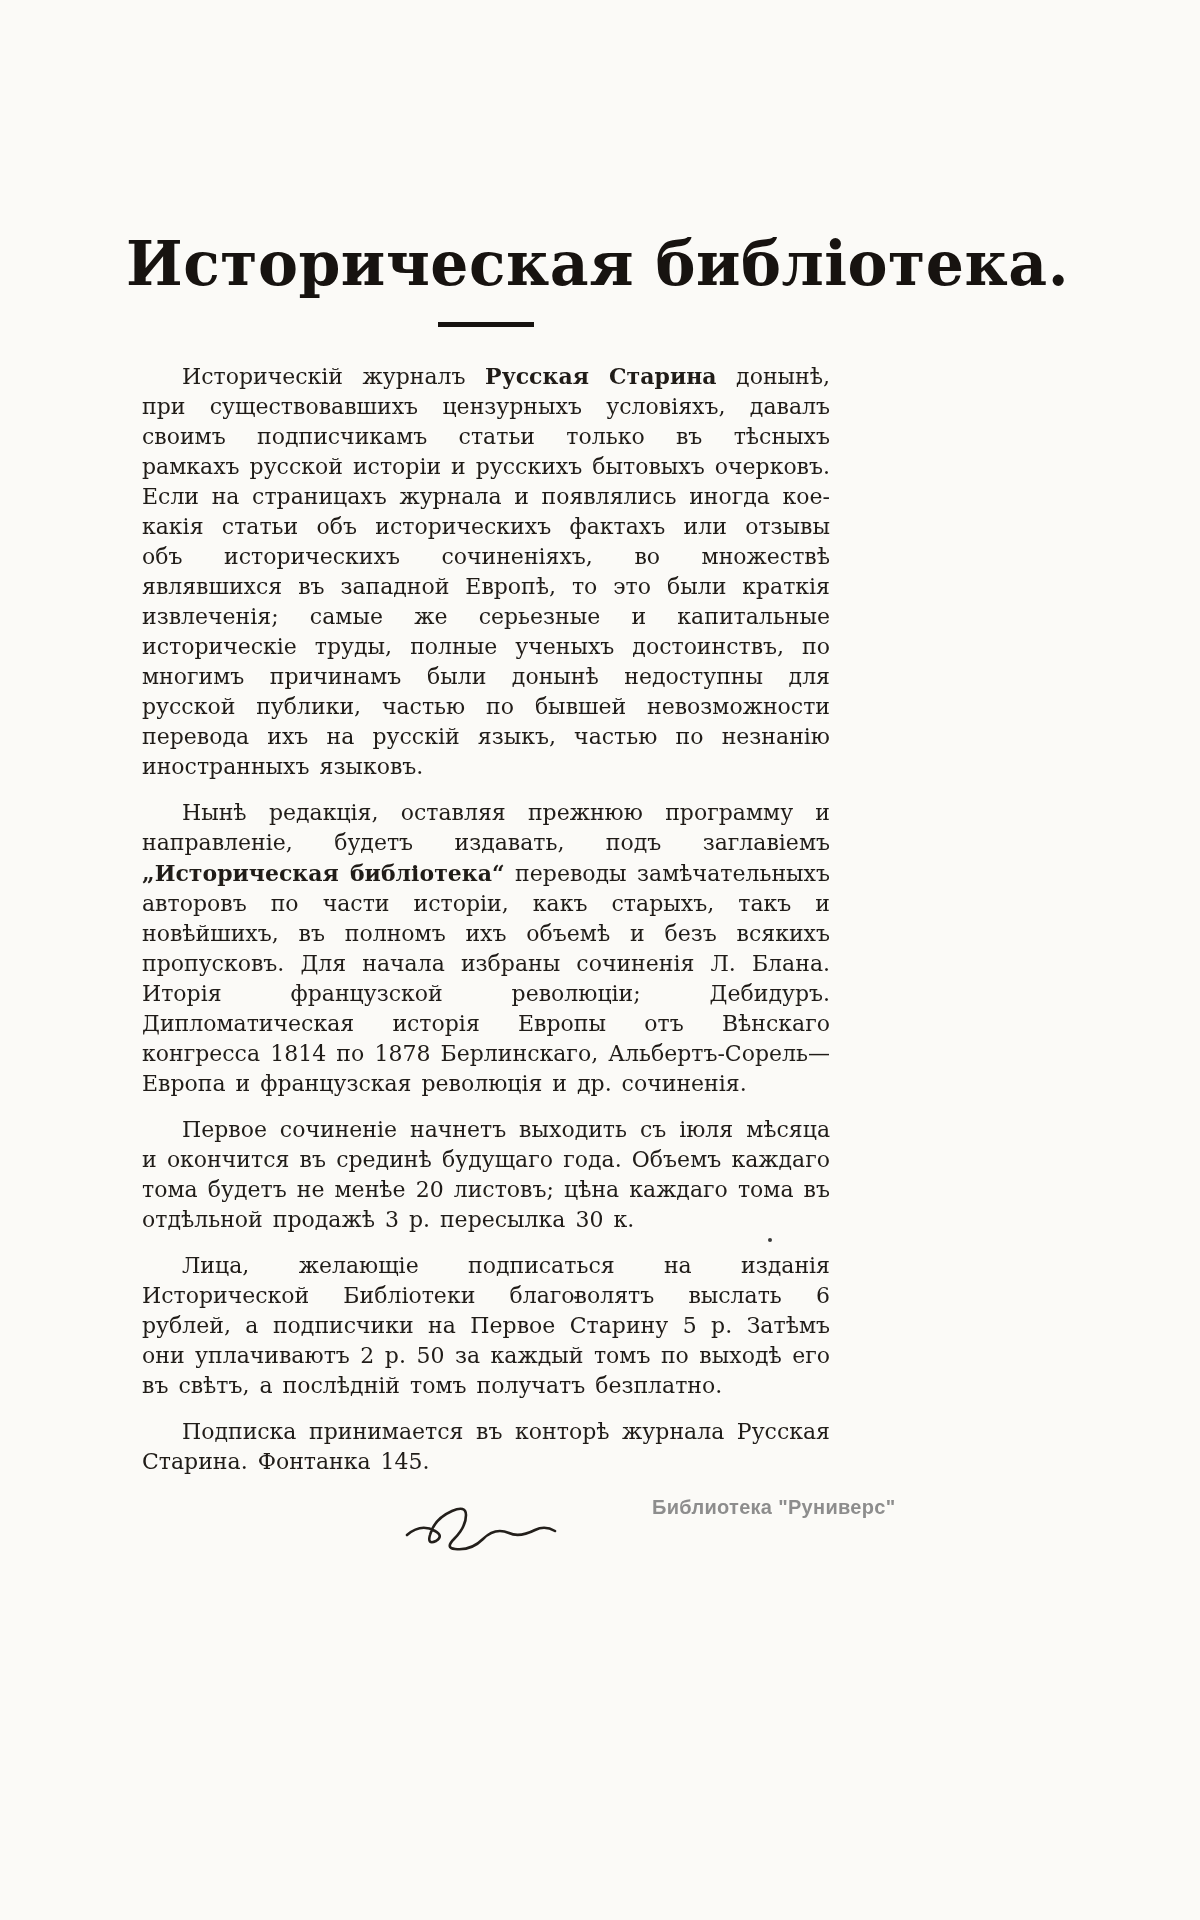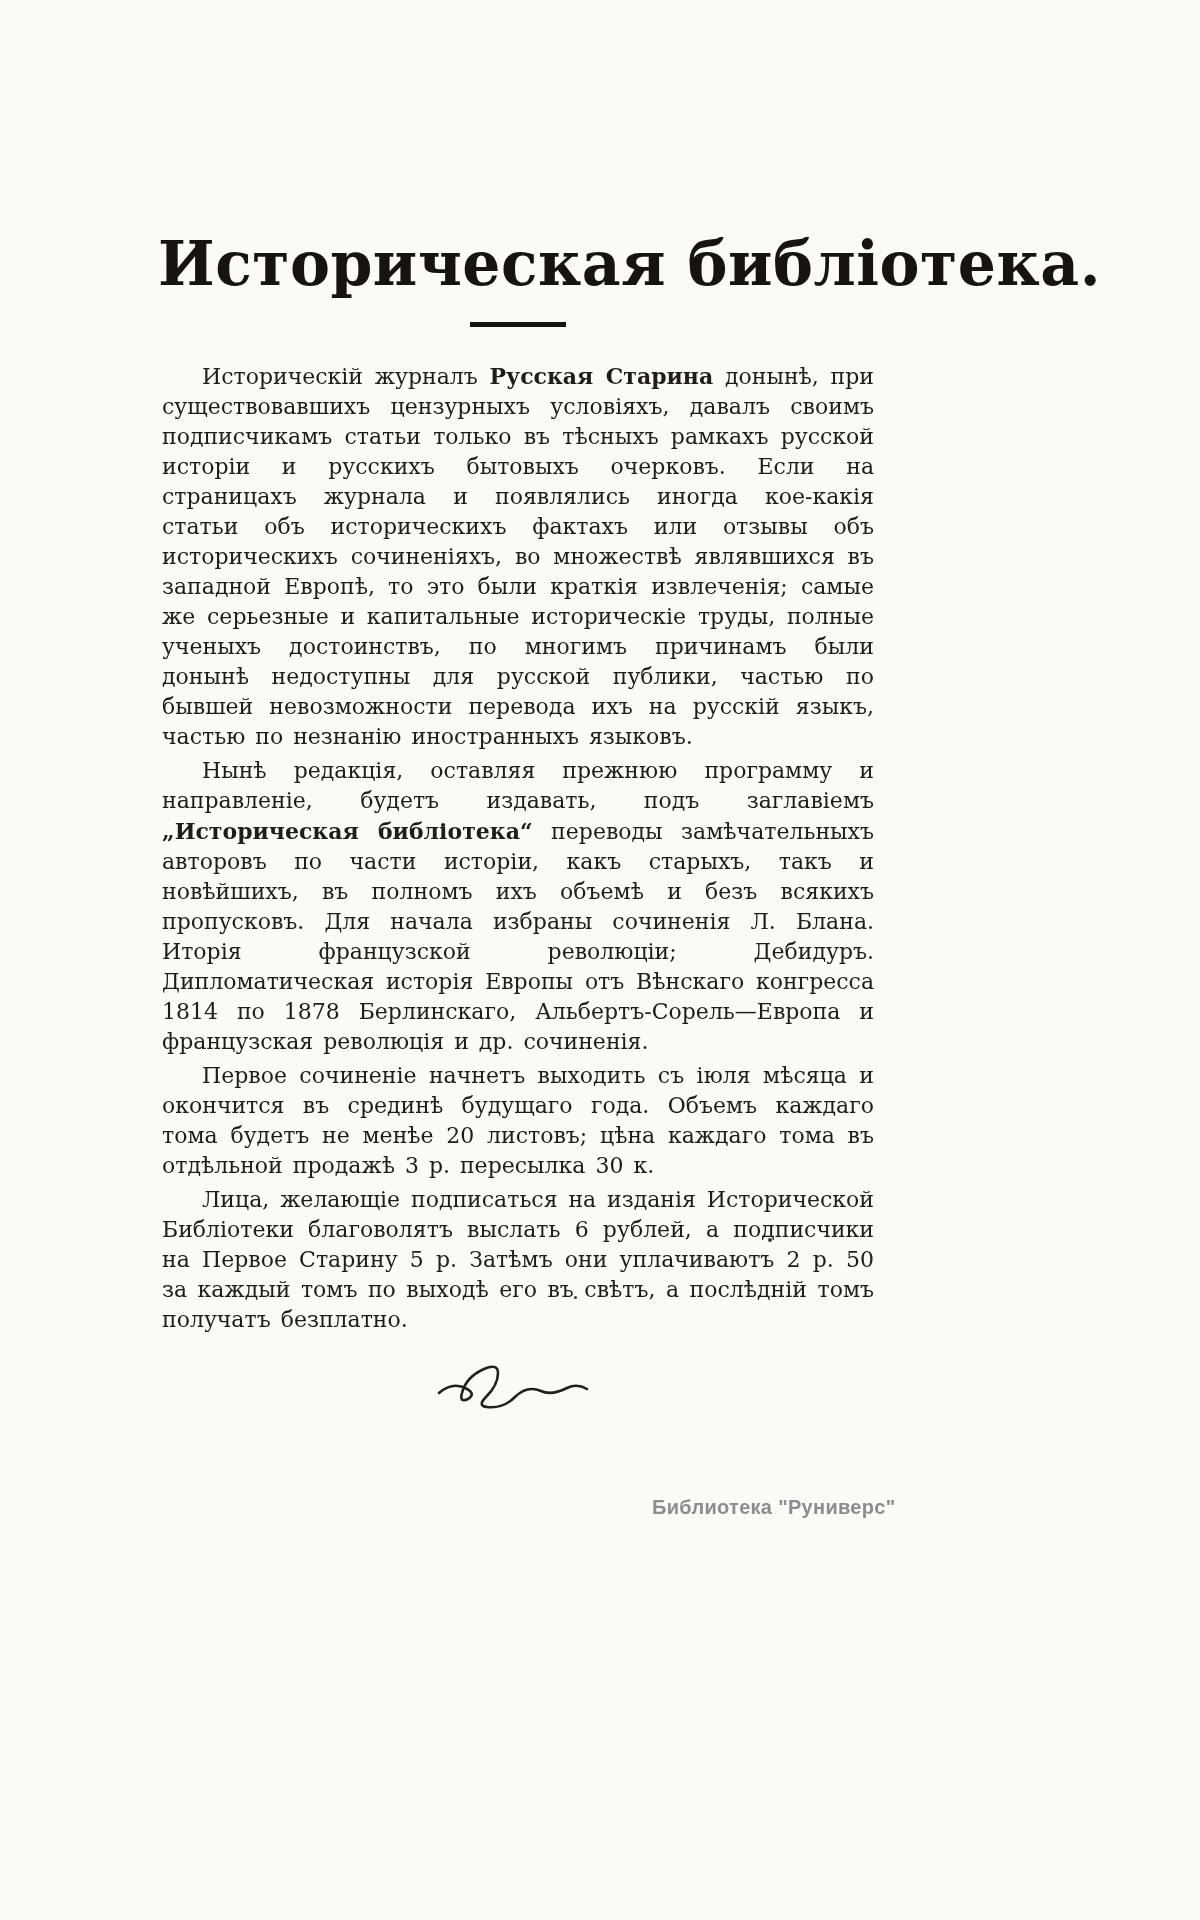--- a/index.html
+++ b/index.html
@@ -12,42 +12,42 @@
     font-family: "DejaVu Serif", serif;
     color: #1c1916;
     overflow: hidden;
   }
   .page {
     position: absolute;
     inset: 0;
   }
   .content {
     position: absolute;
-    left: 158px;
+    left: 126px;
     top: 228px;
     width: 720px;
   }
   .title {
     margin: 0;
     font-size: 60px;
     font-weight: bold;
     text-align: center;
     letter-spacing: 0.5px;
     color: #171310;
     white-space: nowrap;
     transform: scaleY(1.04);
   }
   .divider {
     width: 96px;
     height: 5px;
     background: #171310;
     margin: 24px auto 34px auto;
   }
   .body-text p {
-    margin: 4px;
+    margin: 16px;
     font-size: 22px;
     line-height: 30px;
     text-align: justify;
     text-indent: 40px;
     word-spacing: 3px;
     color: #201c18;
   }
   .bold { font-weight: bold; }
   .italic { }
   .bold-italic { font-weight: bold; }
@@ -80,20 +80,21 @@
 
     <h1 class="title">Историческая библіотека.</h1>
 
     <div class="divider"></div>
 
     <div class="body-text">
         <p><span>Историческій журналъ </span><span class="bold">Русская Старина</span><span> донынѣ, при существовавшихъ цензурныхъ условіяхъ, давалъ своимъ подписчикамъ статьи только въ тѣсныхъ рамкахъ русской исторіи и русскихъ бытовыхъ очерковъ. Если на страницахъ журнала и появлялись иногда кое-какія статьи объ историческихъ фактахъ или отзывы объ историческихъ сочиненіяхъ, во множествѣ являвшихся въ западной Европѣ, то это были краткія извлеченія; самые же серьезные и капитальные историческіе труды, полные ученыхъ достоинствъ, по многимъ причинамъ были донынѣ недоступны для русской публики, частью по бывшей невозможности перевода ихъ на русскій языкъ, частью по незнанію иностранныхъ языковъ.</span></p>
         <p><span>Нынѣ редакція, оставляя прежнюю программу и направленіе, будетъ издавать, подъ заглавіемъ </span><span class="bold-italic">„Историческая библіотека“</span><span> переводы замѣчательныхъ авторовъ по части исторіи, какъ старыхъ, такъ и новѣйшихъ, въ полномъ ихъ объемѣ и безъ всякихъ пропусковъ. Для начала избраны сочиненія </span><span class="italic">Л. Блана.</span><span> Иторія французской революціи; </span><span class="italic">Дебидуръ.</span><span> Дипломатическая исторія Европы отъ Вѣнскаго конгресса 1814 по 1878 Берлинскаго, </span><span class="italic">Альбертъ-Сорель</span><span>—Европа и французская революція и др. сочиненія.</span></p>
         <p><span>Первое сочиненіе начнетъ выходить съ іюля мѣсяца и окончится въ срединѣ будущаго года. Объемъ каждаго тома будетъ не менѣе 20 листовъ; цѣна каждаго тома въ отдѣльной продажѣ 3 р. пересылка 30 к.</span></p>
         <p><span>Лица, желающіе подписаться на изданія Исторической Библіотеки благоволятъ выслать 6 рублей, а подписчики на </span><span class="italic">Первое Старину</span><span> 5 р. Затѣмъ они уплачиваютъ 2 р. 50 за каждый томъ по выходѣ его въ свѣтъ, а послѣдній томъ получатъ безплатно.</span></p>
+        <p><span>Подписка принимается въ конторѣ журнала Русская Старина. Фонтанка 145.</span></p>
       </div>
 
     <div class="flourish">
       <span>
         <svg width="170" height="56" viewBox="0 0 170 56" fill="none" xmlns="http://www.w3.org/2000/svg">
           <path d="M6 32 q 14 -12 28 -4 q 9 5 1 10 q -9 4 -6 -6 q 4 -16 22 -24 q 14 -6 14 4 q 0 12 -12 24 q -9 9 1 10 q 16 2 28 -10 q 12 -12 26 -6 q 10 5 26 -3 q 10 -5 20 1" stroke="#231f1b" stroke-width="2.6" stroke-linecap="round" fill="none"></path>
         </svg>
       </span>
     </div>
 

